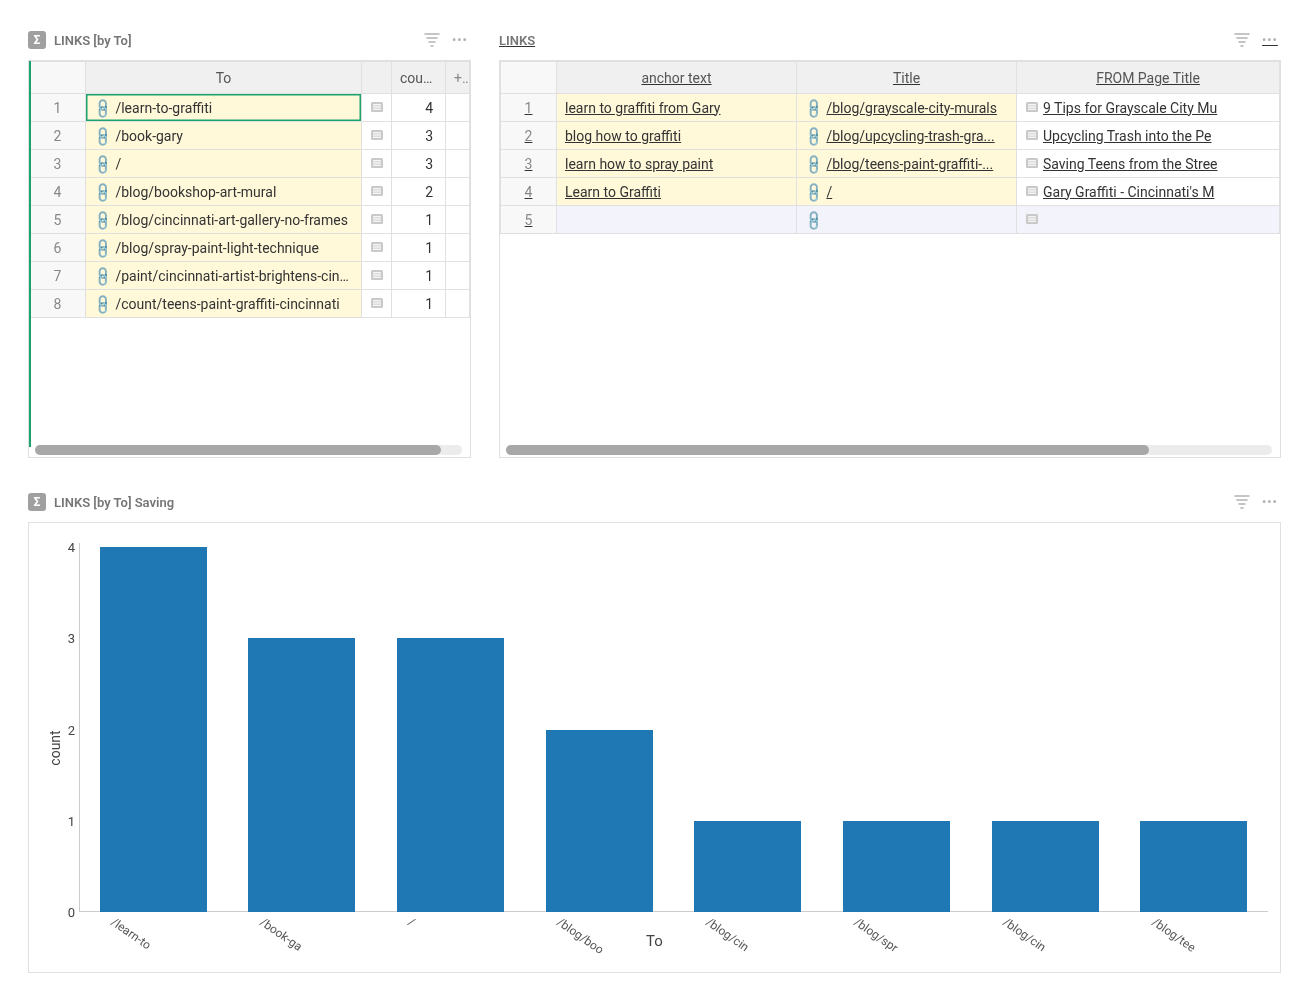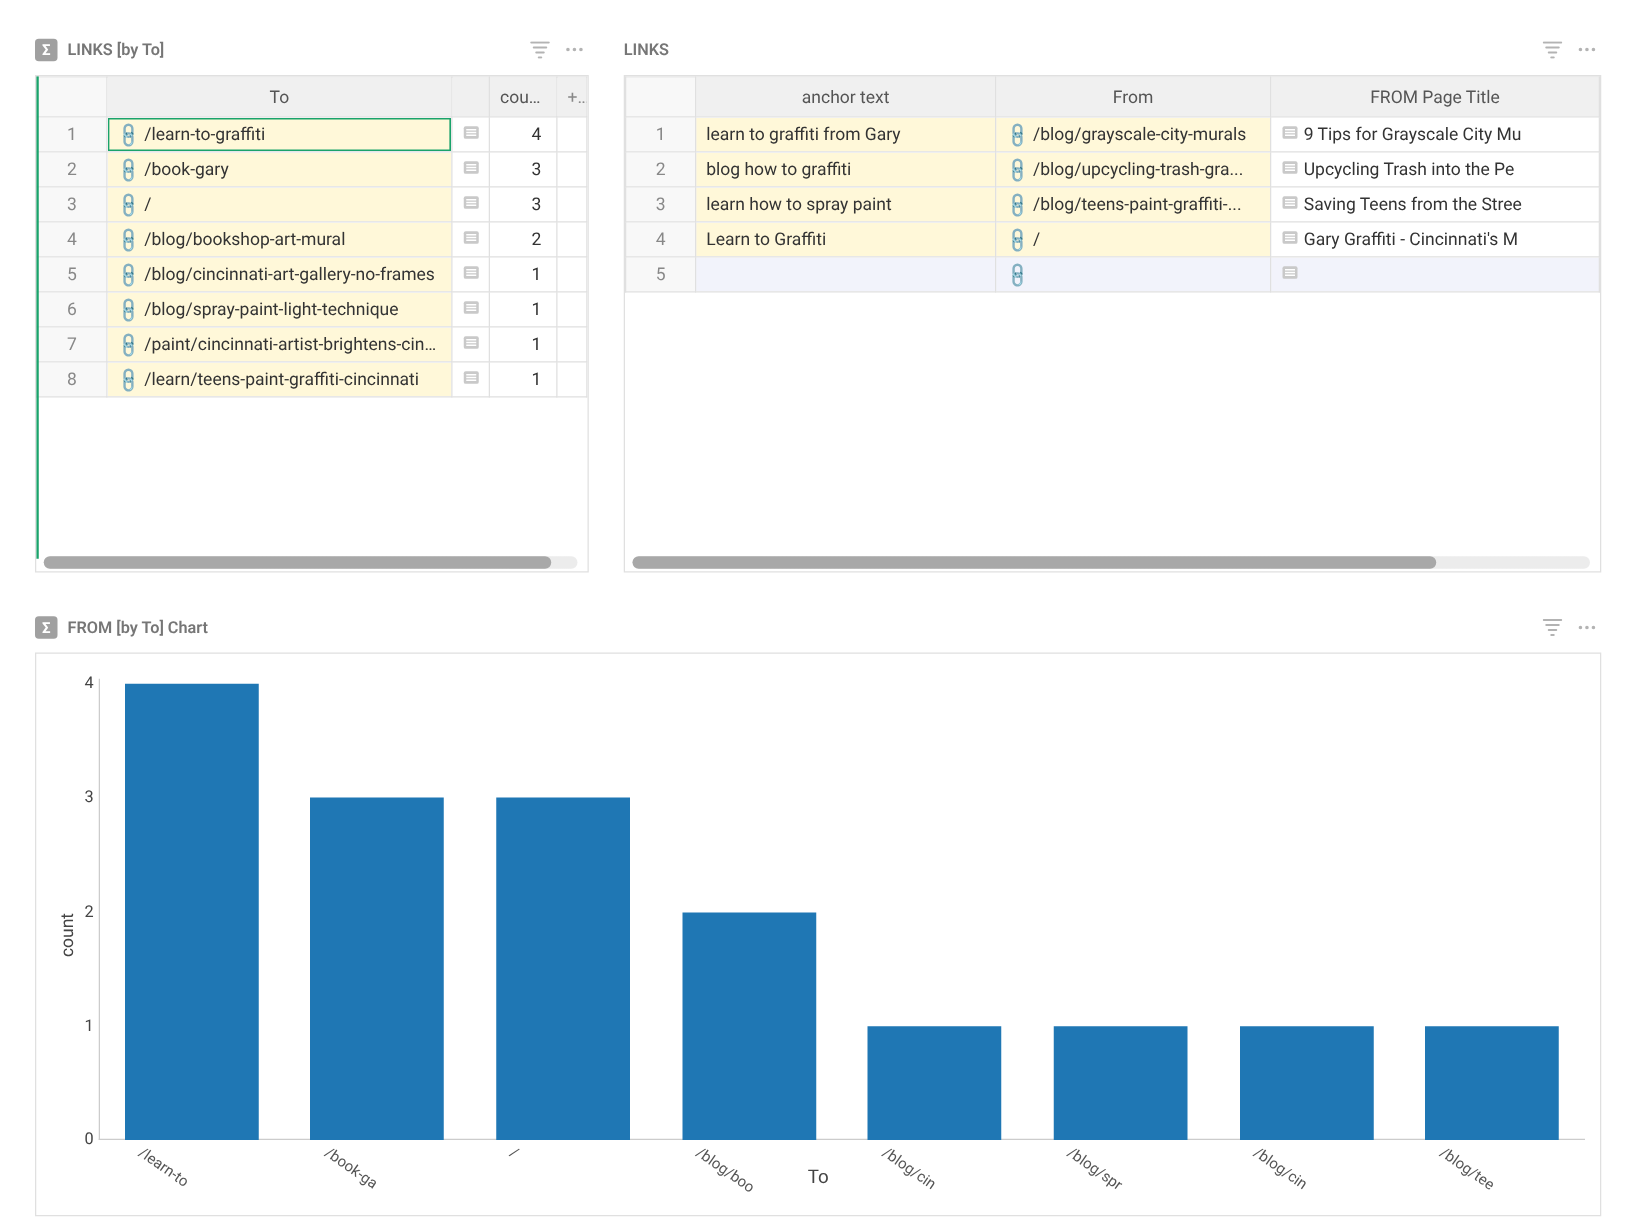--- a/index.html
+++ b/index.html
@@ -14,21 +14,21 @@
   }
   .layout {
     display: grid;
     grid-template-columns: 481px 1fr;
     grid-template-rows: 468px 1fr;
     gap: 0;
     width: 100%;
     height: 100%;
   }
   .panel-left-top { grid-column: 1; grid-row: 1; padding: 28px 10px 8px 28px; position: relative; }
-  .panel-right-top { grid-column: 2; grid-row: 1; padding: 28px 28px 8px 18px; position: relative; }
+  .panel-right-top { grid-column: 2; grid-row: 1; padding: 28px 28px 8px 18px; position: relative; text-decoration: underline; }
   .panel-bottom { grid-column: 1 / span 2; grid-row: 2; padding: 22px 28px 8px 28px; position: relative; }
 
   .panel-header {
     display: flex;
     align-items: center;
     height: 24px;
     margin-bottom: 8px;
     color: #767676;
     font-size: 13px;
     font-weight: 600;
@@ -297,21 +297,21 @@
                   <rect x="1" y="1" width="12" height="10" rx="1.5" fill="#c9c9c9"></rect>
                   <rect x="3" y="3.2" width="8" height="1.2" fill="#fff"></rect>
                   <rect x="3" y="5.4" width="8" height="1.2" fill="#fff"></rect>
                   <rect x="3" y="7.6" width="8" height="1.2" fill="#fff"></rect>
                 </svg></td>
               <td class="count-col">1</td>
               <td class="plus-col"></td>
             </tr>
             <tr>
               <td class="rownum-col">8</td>
-              <td class="hl"><span class="link-icon">🔗</span><span>/learn/teens-paint-graffiti-cincinnati</span></td>
+              <td class="hl"><span class="link-icon">🔗</span><span>/count/teens-paint-graffiti-cincinnati</span></td>
               <td class="icon-col"><svg width="14" height="12" viewBox="0 0 14 12">
                   <rect x="1" y="1" width="12" height="10" rx="1.5" fill="#c9c9c9"></rect>
                   <rect x="3" y="3.2" width="8" height="1.2" fill="#fff"></rect>
                   <rect x="3" y="5.4" width="8" height="1.2" fill="#fff"></rect>
                   <rect x="3" y="7.6" width="8" height="1.2" fill="#fff"></rect>
                 </svg></td>
               <td class="count-col">1</td>
               <td class="plus-col"></td>
             </tr>
           </tbody>
@@ -338,21 +338,21 @@
         <colgroup>
           <col style="width:56px">
             <col style="width:240px">
             <col style="width:220px">
             <col>
         </colgroup>
         <thead>
           <tr>
             <th class="rownum-col"></th>
             <th>anchor text</th>
-            <th>From</th>
+            <th>Title</th>
             <th>FROM Page Title</th>
           </tr>
         </thead>
         <tbody id="right-body">
             <tr>
               <td class="rownum-col">1</td>
               <td class="hl">learn to graffiti from Gary</td>
               <td class="hl"><span class="link-icon">🔗</span><span>/blog/grayscale-city-murals</span></td>
               <td><span style="color:#c9c9c9;margin-right:4px"><svg width="14" height="12" viewBox="0 0 14 12">
                     <rect x="1" y="1" width="12" height="10" rx="1.5" fill="#c9c9c9"></rect>
@@ -409,21 +409,21 @@
       </table>
       <div class="hscroll">
           <div class="thumb" style="left:0;width:84%"></div>
         </div>
     </div>
   </div>
 
   <div class="panel-bottom">
     <div class="panel-header">
       <span class="sigma-icon">Σ</span>
-      <span class="title">FROM [by To] Chart</span>
+      <span class="title">LINKS [by To] Saving</span>
       <span class="spacer"></span>
       <span class="hicon">
         <svg width="16" height="14" viewBox="0 0 16 14">
             <path d="M1 1h14M3 5h10M5 9h6M7 13h2" stroke="#b3b3b3" stroke-width="1.6" stroke-linecap="round" fill="none"></path>
           </svg>
       </span>
       <span class="hicon dots"></span>
     </div>
     <div class="chart-wrap">
       <div class="yaxis-label">count</div>

